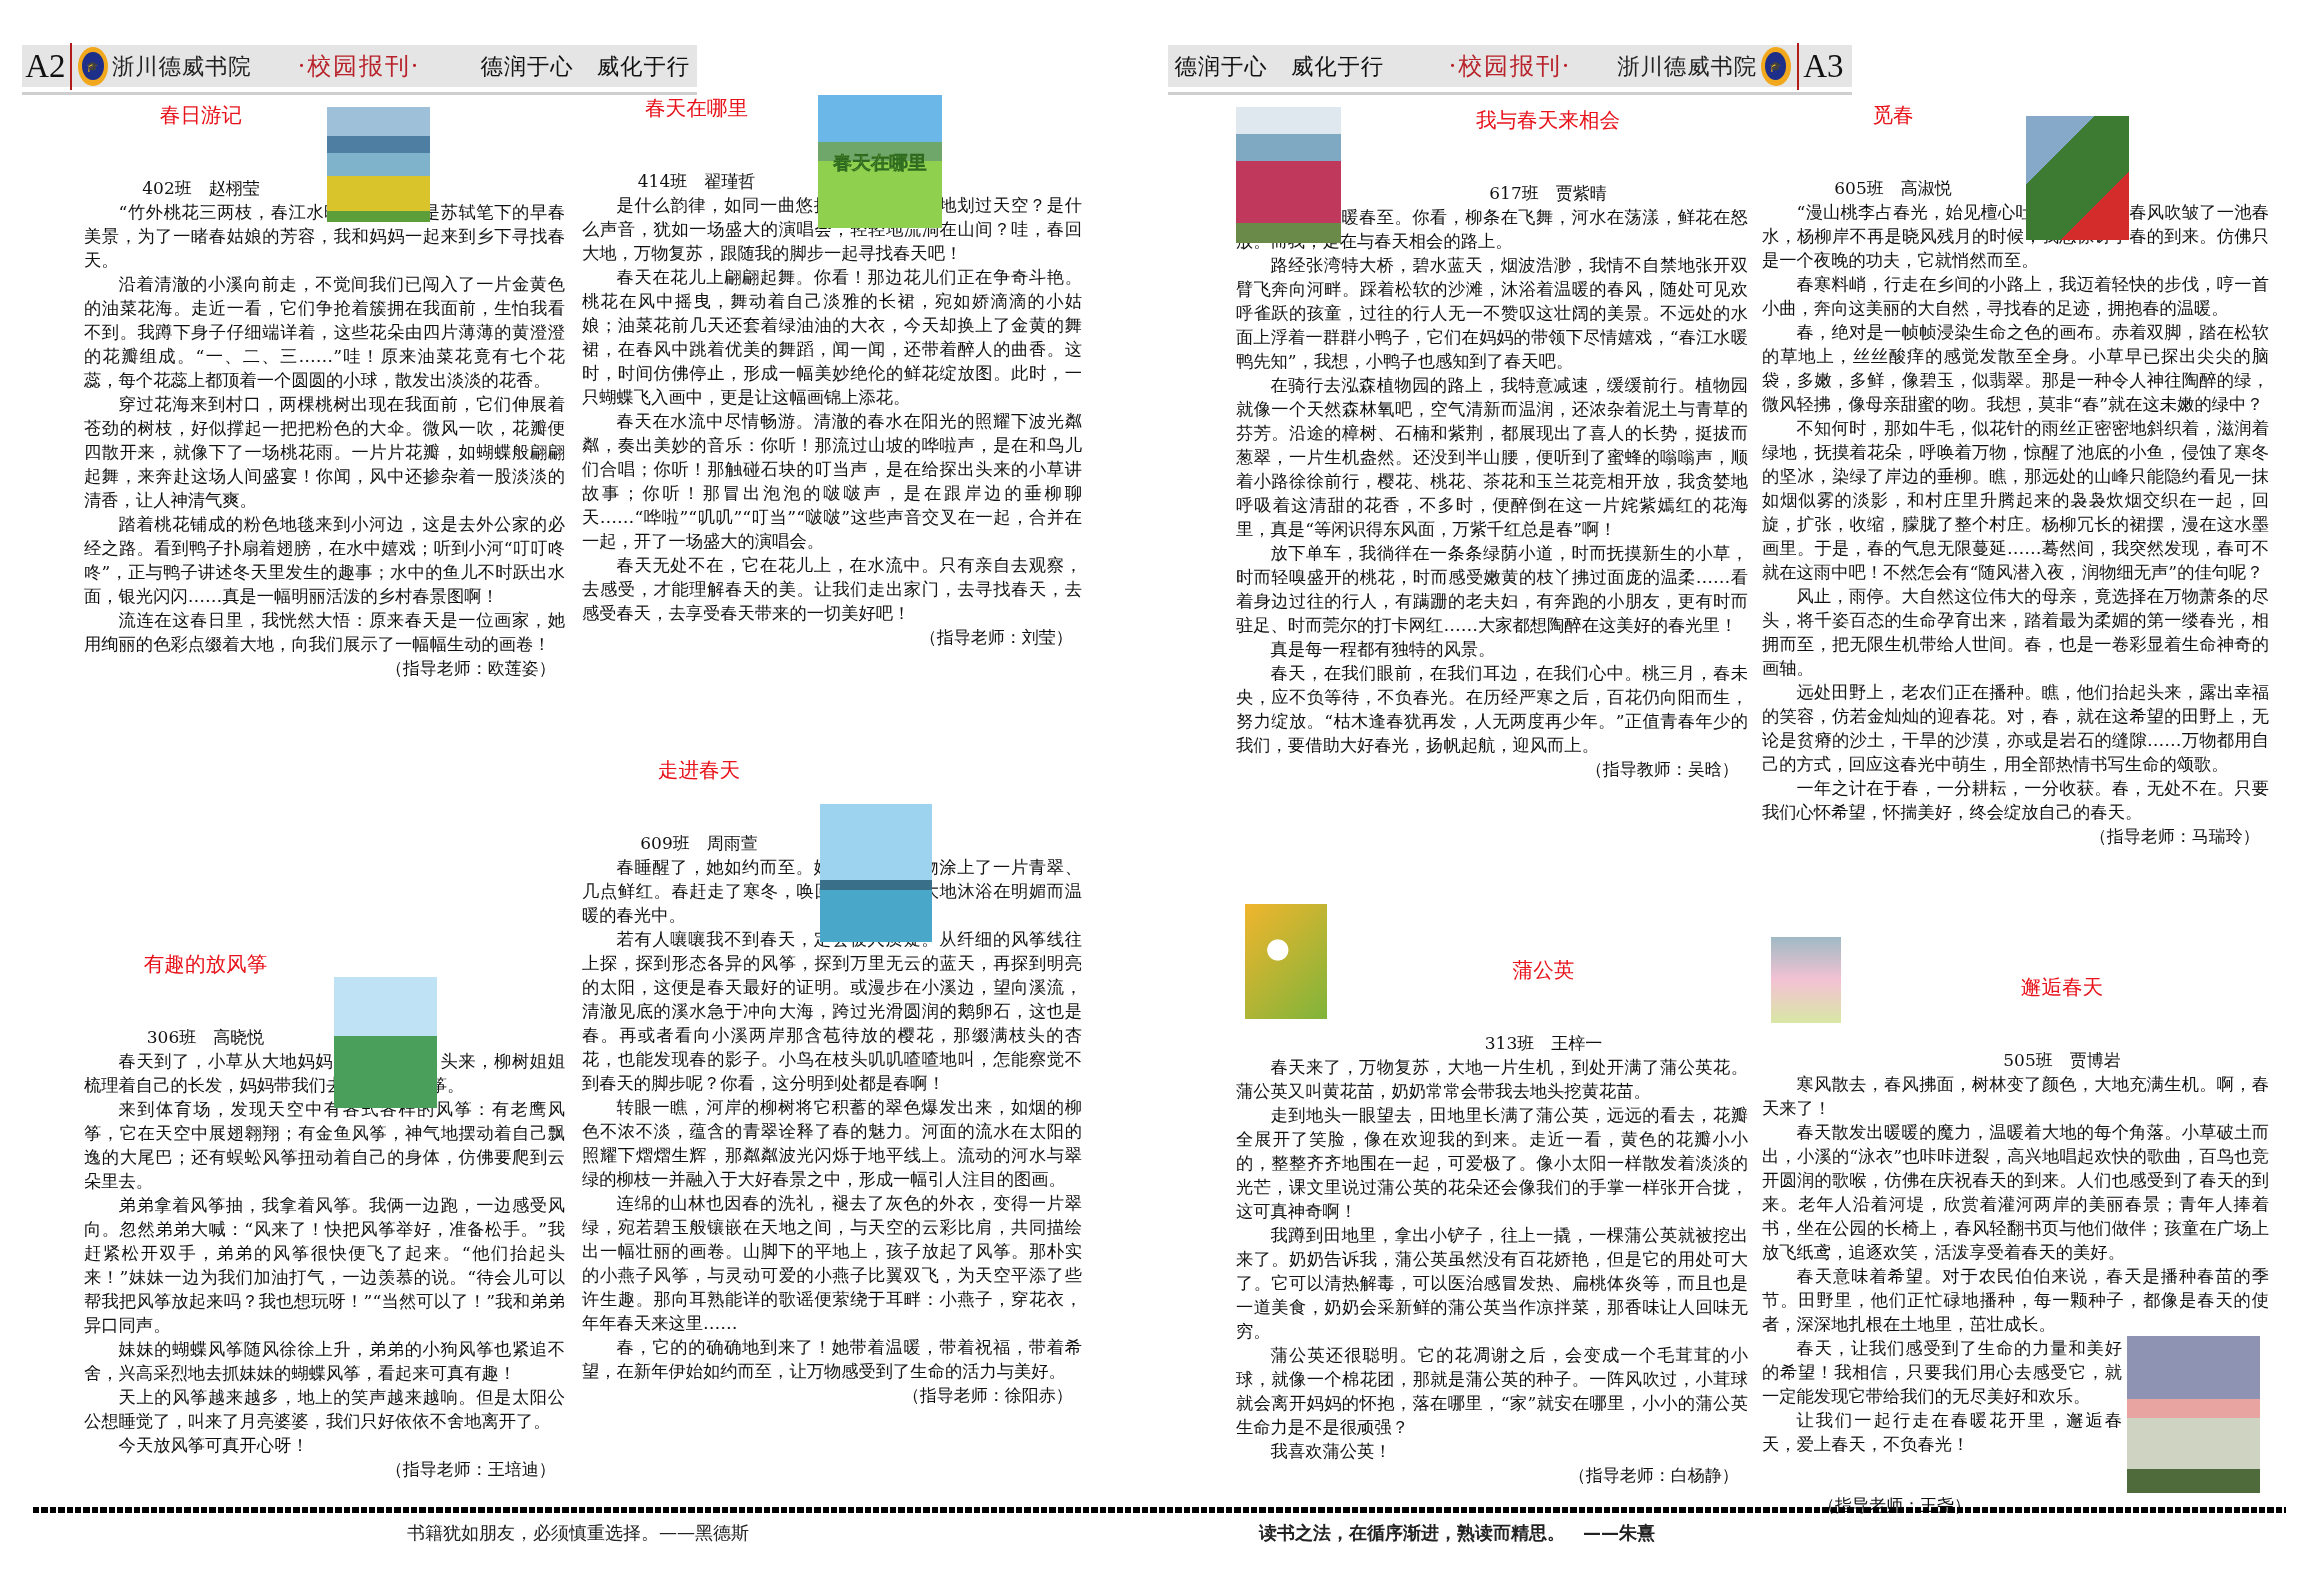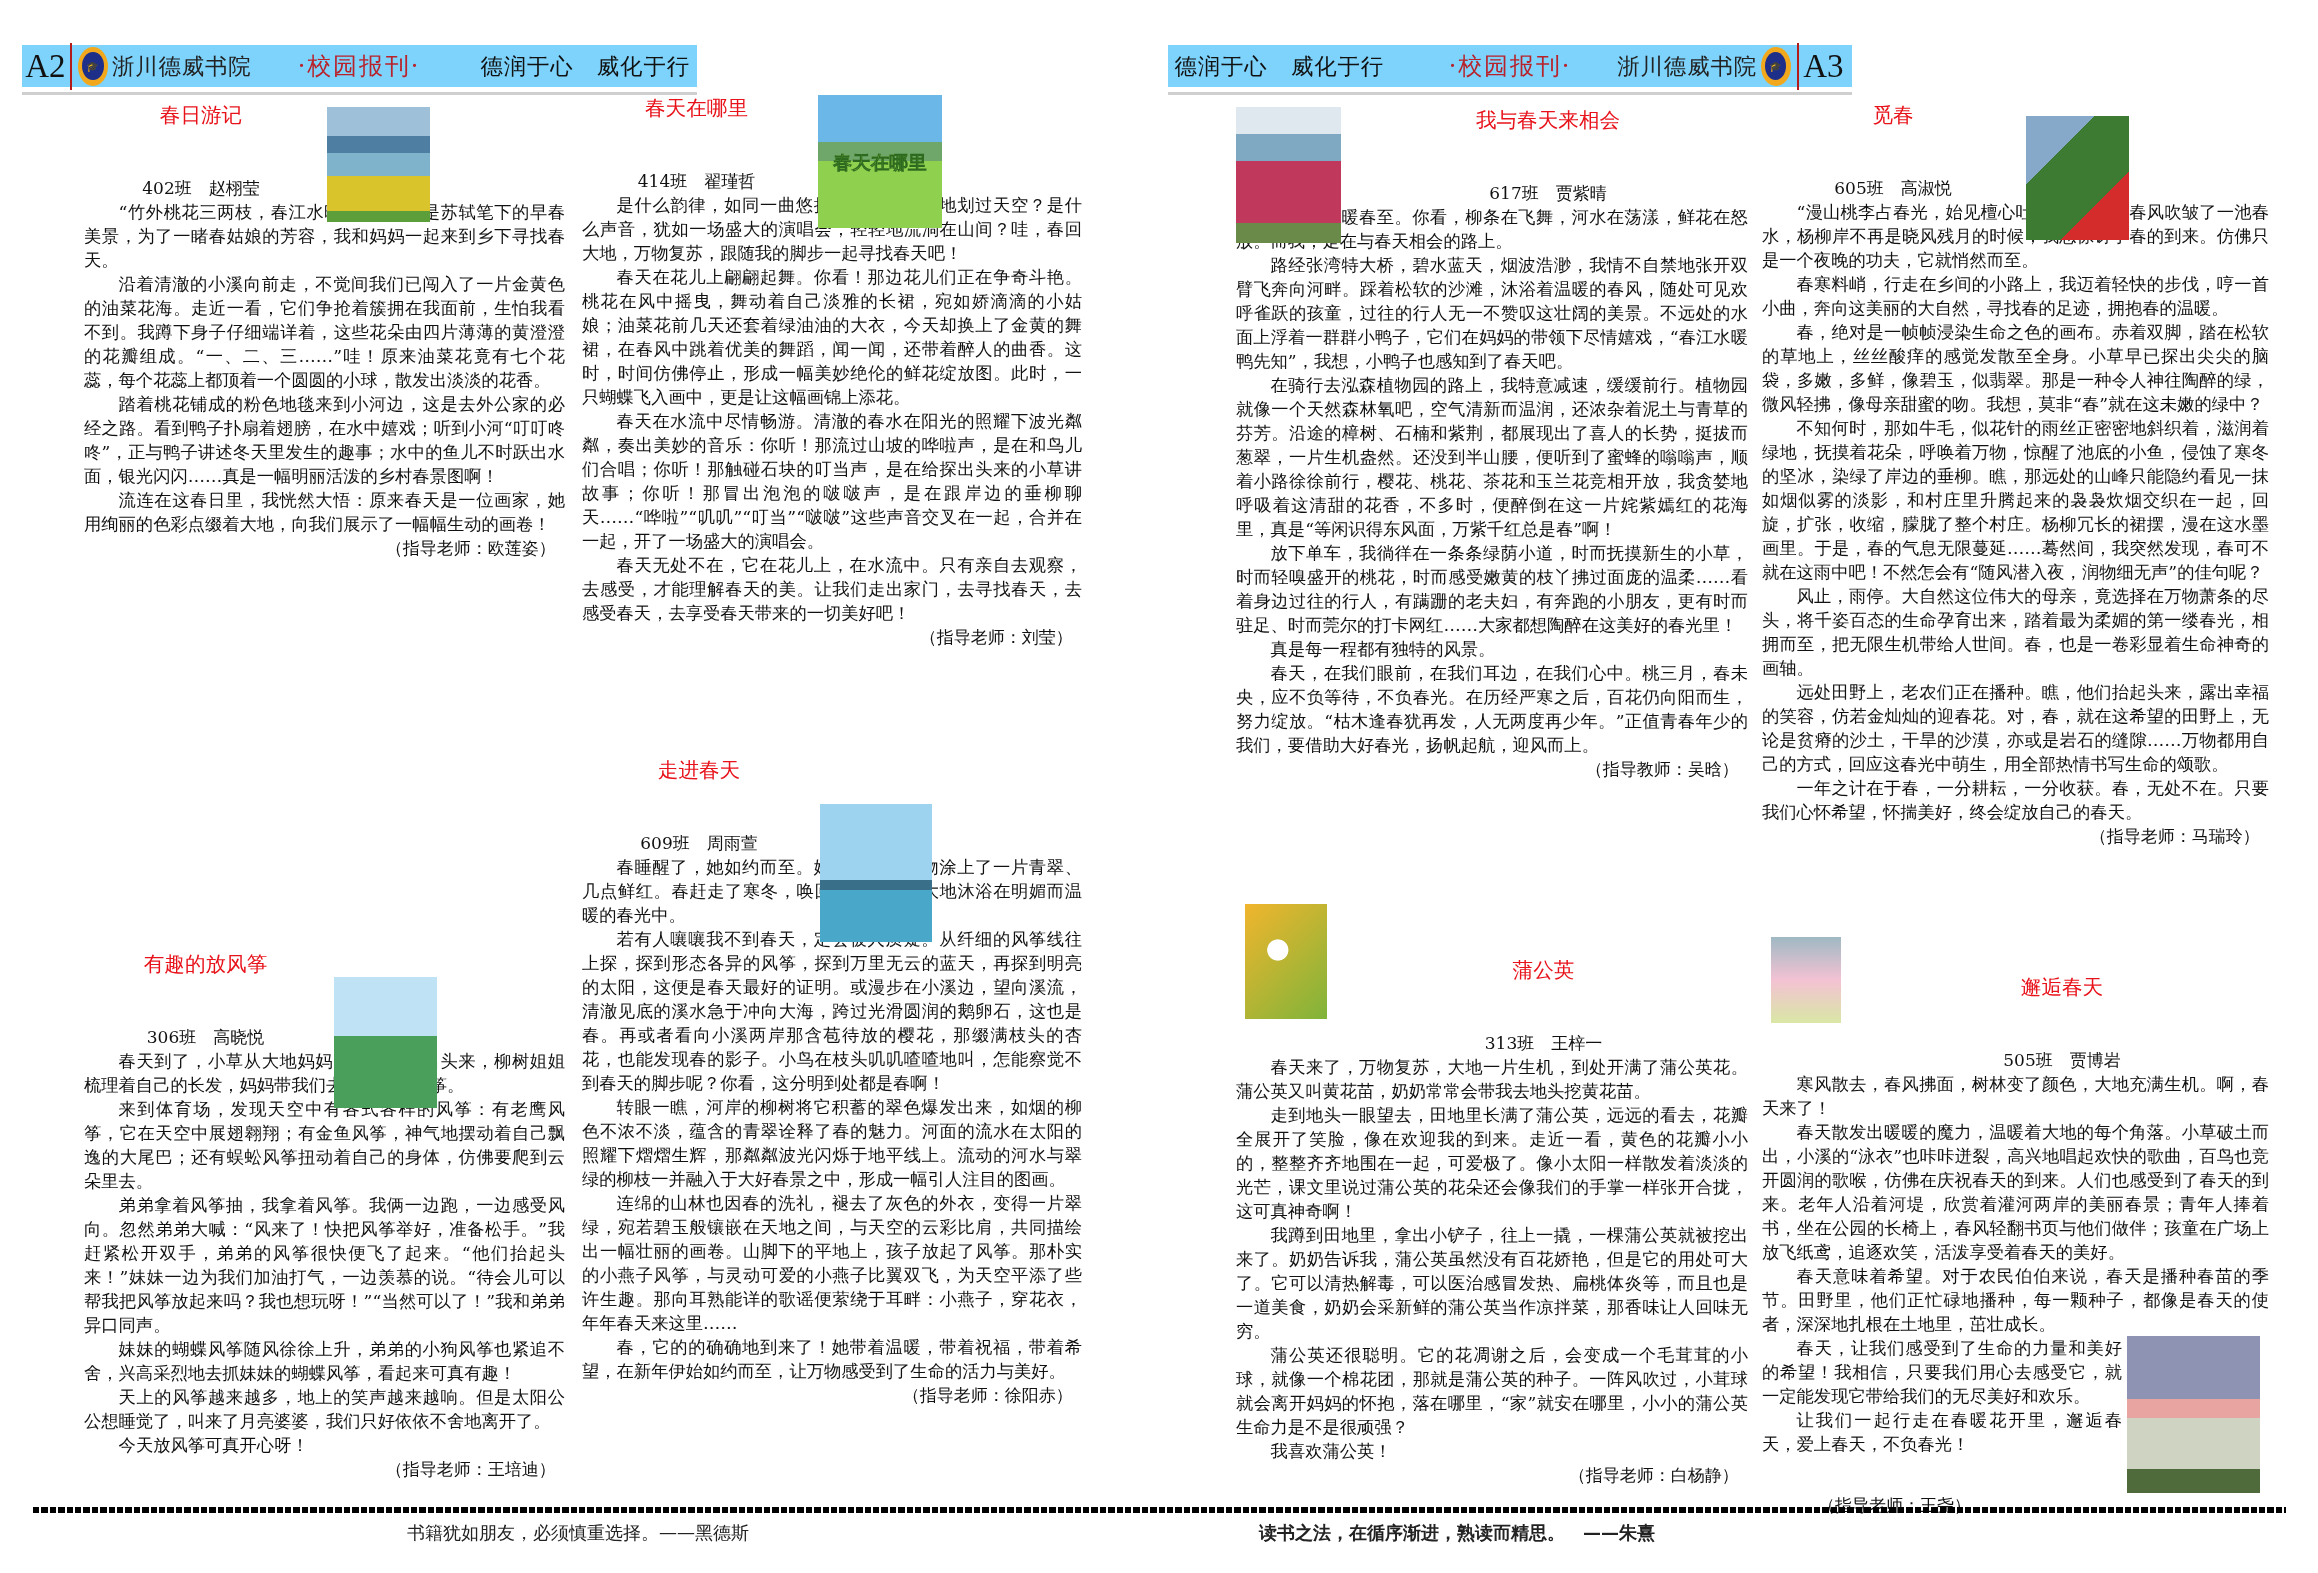--- a/index.html
+++ b/index.html
@@ -1,20 +1,20 @@
 <!DOCTYPE html>
 <html style="font-size:7.5px"><head>
 <meta charset="utf-8">
 <style>
   *{box-sizing:border-box;margin:0;padding:0;}
   body{width:2319px;height:1573px;background:#fff;position:relative;overflow:hidden;font-family:"DejaVu Serif","Liberation Serif",serif;color:#111;}
   .page{position:absolute;top:0;height:1573px;}
   .page.left{left:0;width:1159px;}
   .page.right{left:1159px;width:1160px;}
-  .hdr{position:absolute;top:45px;height:42px;background:#7dd3fc;display:flex;align-items:center;}
+  .hdr{position:absolute;top:45px;height:42px;background:#e5e5e5;display:flex;align-items:center;}
   .hdr-sub{position:absolute;top:92px;height:2.8px;background:#cfcfcf;}
   .left .hdr{left:21.5px;width:675px;}
   .left .hdr-sub{left:21.5px;width:675px;}
   .right .hdr{left:9px;width:684px;}
   .right .hdr-sub{left:9px;width:684px;}
   .pg-no{font-family:"Liberation Serif",serif;font-size:33px;color:#111;padding:0 1.9px;}
   .vbar{width:1.4px;height:47px;background:#b31b1b;margin:0 2.8px;align-self:center;}
   .logo{width:30px;height:39px;border-radius:50%;background:#f2a81d;display:flex;align-items:center;justify-content:center;margin:0 3.7px;}
   .logo-inner{width:21.5px;height:28px;border-radius:50%;background:#1e2f8a;display:flex;align-items:center;justify-content:center;color:#fff;font-size:10.3px;}
   .school{font-size:22.4px;color:#222;letter-spacing:0.9px;}
@@ -52,20 +52,21 @@
   <div class="hdr-sub"></div>
 
   <div class="col" style="left:84px;top:100px;width:481px;">
     <div class="img" style="left:243px;top:7px;width:103px;height:115px;background:linear-gradient(#9fc0d9 0 25%,#4f7ea3 25% 40%,#7fb3cc 40% 60%,#d9c42b 60% 90%,#5c9e3a 90%);"></div>
     <div style="width:234px">
       <div class="title">春日游记</div>
       <div class="byline">402班　赵栩莹</div>
     </div>
     <p class="p" style="margin-right:0">“竹外桃花三两枝，春江水暖鸭先知。”是苏轼笔下的早春美景，为了一睹春姑娘的芳容，我和妈妈一起来到乡下寻找春天。</p>
     <p class="p">沿着清澈的小溪向前走，不觉间我们已闯入了一片金黄色的油菜花海。走近一看，它们争抢着簇拥在我面前，生怕我看不到。我蹲下身子仔细端详着，这些花朵由四片薄薄的黄澄澄的花瓣组成。“一、二、三……”哇！原来油菜花竟有七个花蕊，每个花蕊上都顶着一个圆圆的小球，散发出淡淡的花香。</p>
+    <p class="p">穿过花海来到村口，两棵桃树出现在我面前，它们伸展着苍劲的树枝，好似撑起一把把粉色的大伞。微风一吹，花瓣便四散开来，就像下了一场桃花雨。一片片花瓣，如蝴蝶般翩翩起舞，来奔赴这场人间盛宴！你闻，风中还掺杂着一股淡淡的清香，让人神清气爽。</p>
     <p class="p">踏着桃花铺成的粉色地毯来到小河边，这是去外公家的必经之路。看到鸭子扑扇着翅膀，在水中嬉戏；听到小河“叮叮咚咚”，正与鸭子讲述冬天里发生的趣事；水中的鱼儿不时跃出水面，银光闪闪……真是一幅明丽活泼的乡村春景图啊！</p>
     <p class="p">流连在这春日里，我恍然大悟：原来春天是一位画家，她用绚丽的色彩点缀着大地，向我们展示了一幅幅生动的画卷！</p>
     <div class="teacher">（指导老师：欧莲姿）</div>
   </div>
 
   <div class="col" style="left:84px;top:949px;width:481px;">
     <div class="img" style="left:250px;top:28px;width:103px;height:131px;background:linear-gradient(#bfe3f5 0 45%,#4aa05a 45%);"></div>
     <div style="width:243px">
       <div class="title">有趣的放风筝</div>
       <div class="byline">306班　高晓悦</div>

